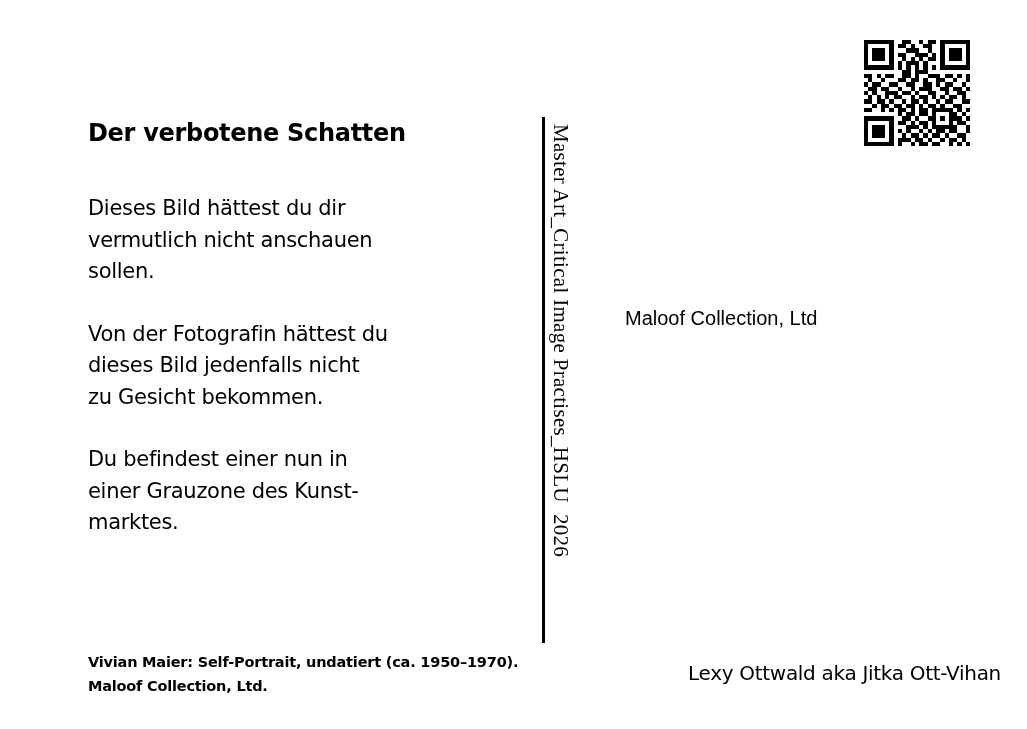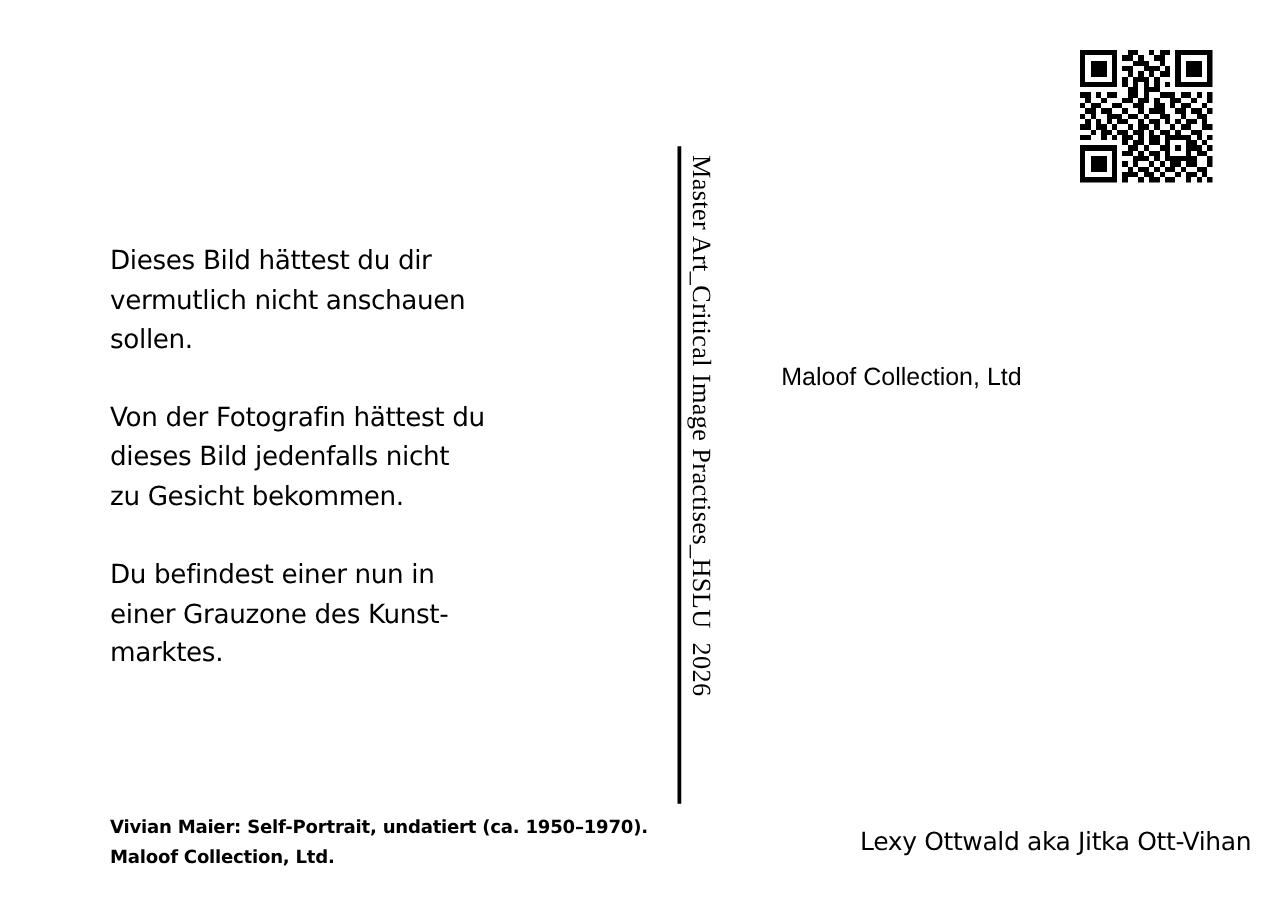--- a/index.html
+++ b/index.html
@@ -68,21 +68,21 @@
     font-size: 21px;
     letter-spacing: 0.3px;
     padding-top: 7px;
     white-space: pre;
   }
 
   
   .address {
     position: absolute;
     left: 625px;
-    top: 290px;
+    top: 306px;
     font-family: "Liberation Sans", sans-serif;
     font-size: 20px;
     line-height: 24px;
   }
   .address p {
     margin: 0 0 25px 0;
   }
   .sender {
     position: absolute;
     right: 26px;
@@ -104,20 +104,21 @@
     width: 100%;
     height: 100%;
     shape-rendering: crispEdges;
   }
 </style>
 </head>
 <body>
 
 <div class="postcard">
 
+  <h1 class="title">Der verbotene Schatten</h1>
 
   <div class="body-text">
     <p>Dieses Bild hättest du dir
 vermutlich nicht anschauen
 sollen.</p>
     <p>Von der Fotografin hättest du
 dieses Bild jedenfalls nicht
 zu Gesicht bekommen.</p>
     <p>Du befindest einer nun in
 einer Grauzone des Kunst-

